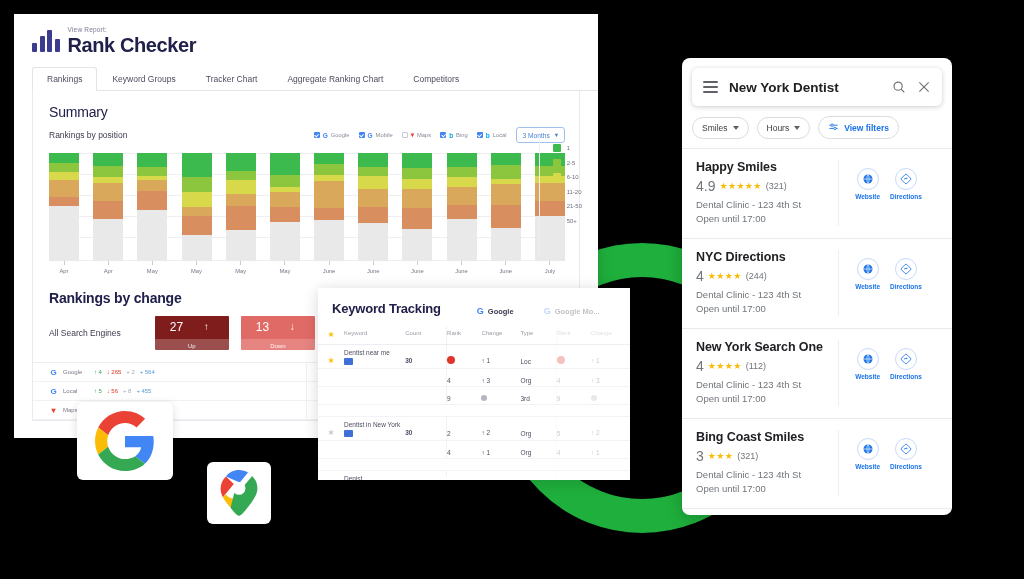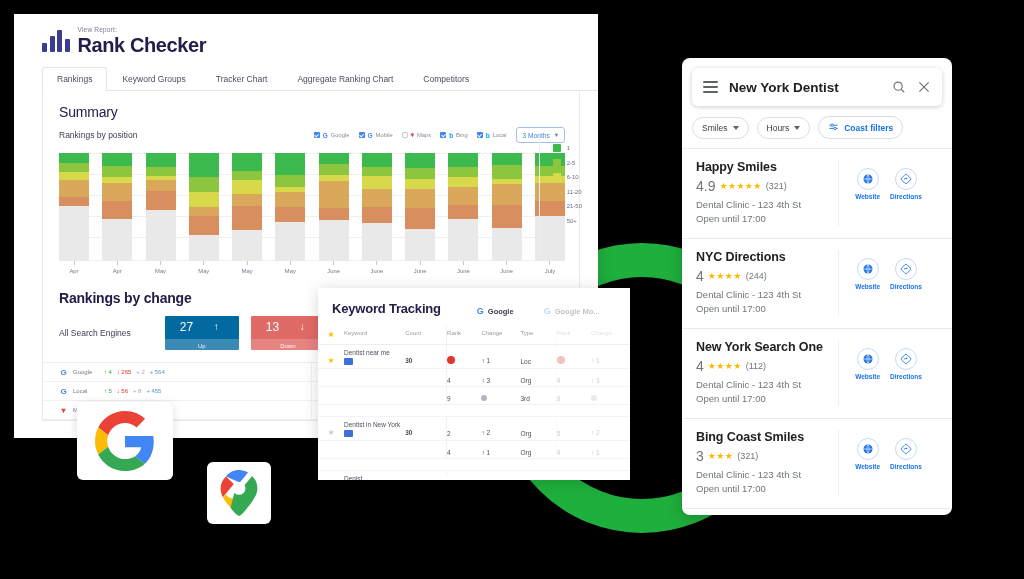--- a/index.html
+++ b/index.html
@@ -26,21 +26,20 @@
   }
 
   
   #rank-panel {
     position: absolute; left: 14px; top: 14px;
     width: 584px; height: 424px;
     background: #fff;
     box-shadow: 0 2px 14px rgba(0,0,0,.18);
     z-index: 3;
     overflow: hidden;
-    padding-left: 10px;
   }
   .brand { display: flex; align-items: flex-start; padding: 12px 0 0 18px; }
   .brand-bars { display: flex; align-items: flex-end; gap: 2.5px; height: 22px; margin-top: 4px;}
   .brand-bars i { display:block; width: 5px; background: #3b3b8f; border-radius: 1px; }
   .brand-bars i:nth-child(1){ height: 9px; }
   .brand-bars i:nth-child(2){ height: 16px; }
   .brand-bars i:nth-child(3){ height: 22px; }
   .brand-bars i:nth-child(4){ height: 13px; }
   .brand-txt { margin-left: 8px; }
   .brand-sup { font-size: 6.5px; color: #7a7a95; letter-spacing:.2px; line-height: 8px; }
@@ -83,21 +82,21 @@
 
   
   .rbc-title { font-size: 14px; font-weight: bold; color:#20204a; padding: 16px 0 0 16px; letter-spacing: -.2px;}
   .rbc-row { display:flex; align-items:center; padding: 10px 0 0 16px; gap: 12px;}
   .rbc-lab { font-size: 8.5px; color: #3c3c50; margin-right: 22px; }
   .stat { width: 74px; height: 34px; position: relative; border-radius: 1px; }
   .stat .num { font-size: 12px; color:#fff; position:absolute; left: 15px; top: 4px; }
   .stat .ar { position:absolute; right: 20px; top: 5px; color:#fff; font-size: 10px; }
   .stat .cap { position:absolute; bottom: 1px; left:0; right:0; text-align:center; font-size: 6px; color:#fff; opacity:.92; }
   .stat .capbg { position:absolute; bottom:0; left:0; right:0; height:11px; background: rgba(255,255,255,.18); }
-  .stat.up { background:#0369a1; } .stat.up .capbg{ background: rgba(255,255,255,.22);}
+  .stat.up { background:#7f1d1d; } .stat.up .capbg{ background: rgba(255,255,255,.22);}
   .stat.down { background:#e06a66; }
   .stat.nc { background:#9b9b9b; }
 
   .eng-table { margin: 12px 0 0 0; border-top:1px solid #eeeef2; }
   .eng-row { display:flex; height: 19px; border-bottom:1px solid #f1f1f5; }
   .eng-cell { flex: 1; display:flex; align-items:center; gap:5px; padding-left: 16px; border-right:1px solid #f1f1f5;}
   .eng-cell:last-child{ border-right:none; }
   .eng-ico { width: 9px; height: 9px; font-size: 8px; font-weight:bold; line-height:9px; text-align:center;}
   .eng-name { font-size: 6px; color:#78788a; width: 26px; }
   .eng-v { font-size: 6px; display:flex; align-items:center; gap:1.5px; }
@@ -653,21 +652,21 @@
         <span>Hours</span>
         <span class="caret"></span>
       </div>
       <div class="chip blue">
         <svg width="11" height="11" viewBox="0 0 24 24">
           <line x1="3" y1="7" x2="21" y2="7" stroke="#1a73e8" stroke-width="2"></line>
           <line x1="3" y1="14" x2="21" y2="14" stroke="#1a73e8" stroke-width="2"></line>
           <circle cx="9" cy="7" r="2.6" fill="#fff" stroke="#1a73e8" stroke-width="2"></circle>
           <circle cx="15" cy="14" r="2.6" fill="#fff" stroke="#1a73e8" stroke-width="2"></circle>
         </svg>
-        <span>Coast filters</span>
+        <span>View filters</span>
       </div>
     </div>
 
     <div id="maps-results">
         <div class="m-item">
           <div class="m-left">
             <div class="m-name">Happy Smiles</div>
             <div class="m-rating">
               <span class="m-rnum">4.9</span>
               <span class="m-stars">★★★★★</span>

